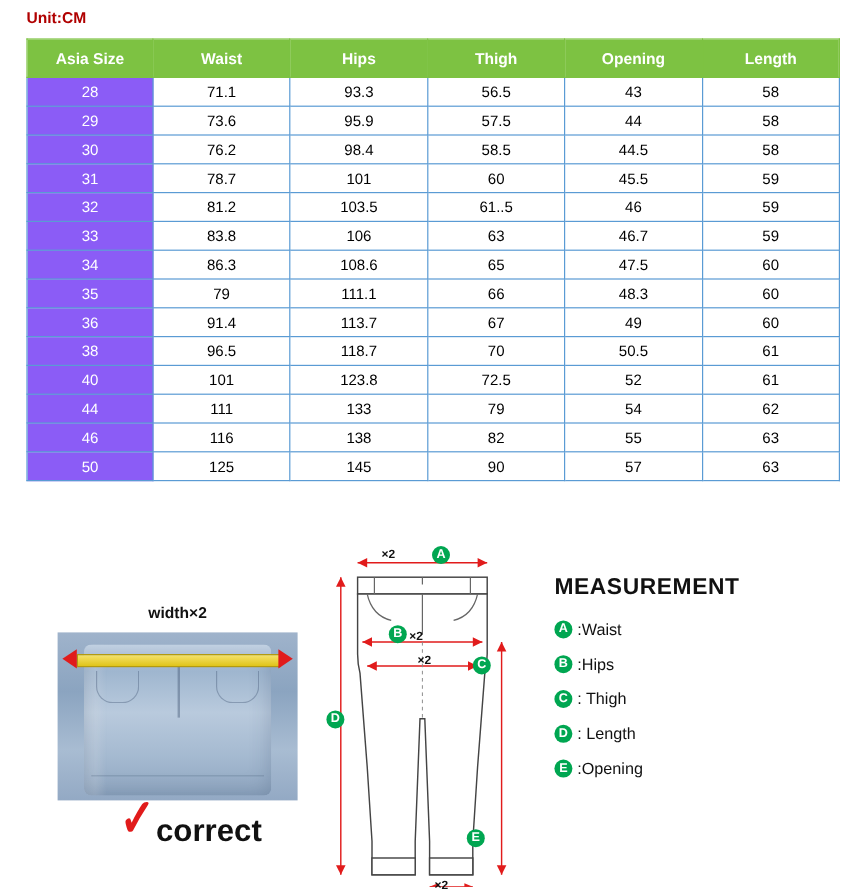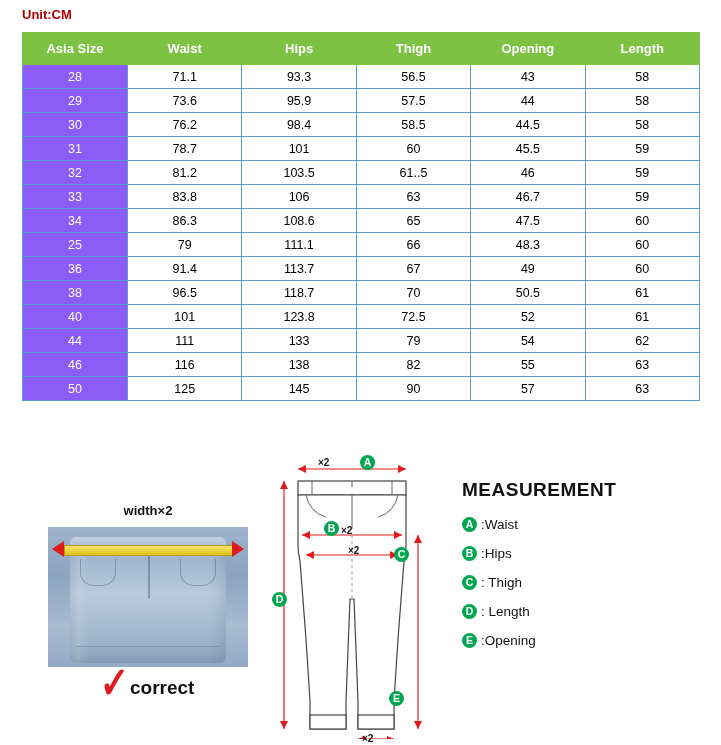--- a/index.html
+++ b/index.html
@@ -163,21 +163,21 @@
     font-size: 44px;
     color: #e11b1b;
     font-weight: bold;
     line-height: 1;
     transform: scaleX(0.8);
   }
   .correct-label {
     position: absolute;
     left: 82px;
     top: 174px;
-    font-size: 19px;
+    font-size: 26px;
     font-weight: bold;
     color: #111;
   }
 
   
   .tech {
     position: absolute;
     left: 272px;
     top: 8px;
     width: 160px;
@@ -307,21 +307,21 @@
       </tr>
       <tr>
         <td class="size-col">34</td>
         <td>86.3</td>
         <td>108.6</td>
         <td>65</td>
         <td>47.5</td>
         <td>60</td>
       </tr>
       <tr>
-        <td class="size-col">25</td>
+        <td class="size-col">35</td>
         <td>79</td>
         <td>111.1</td>
         <td>66</td>
         <td>48.3</td>
         <td>60</td>
       </tr>
       <tr>
         <td class="size-col">36</td>
         <td>91.4</td>
         <td>113.7</td>

